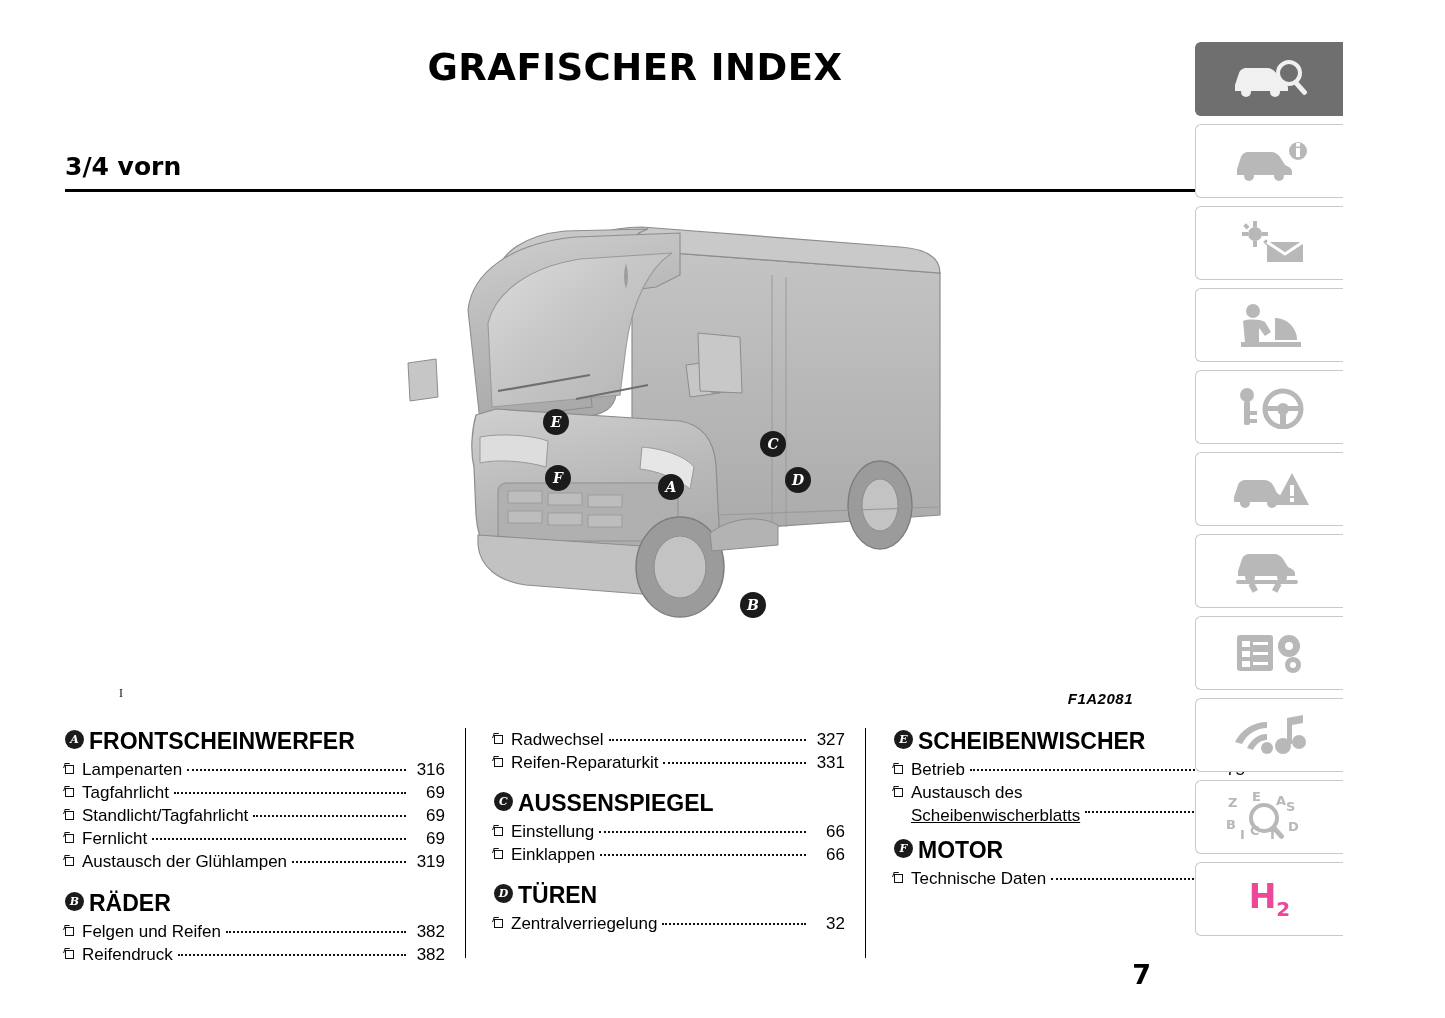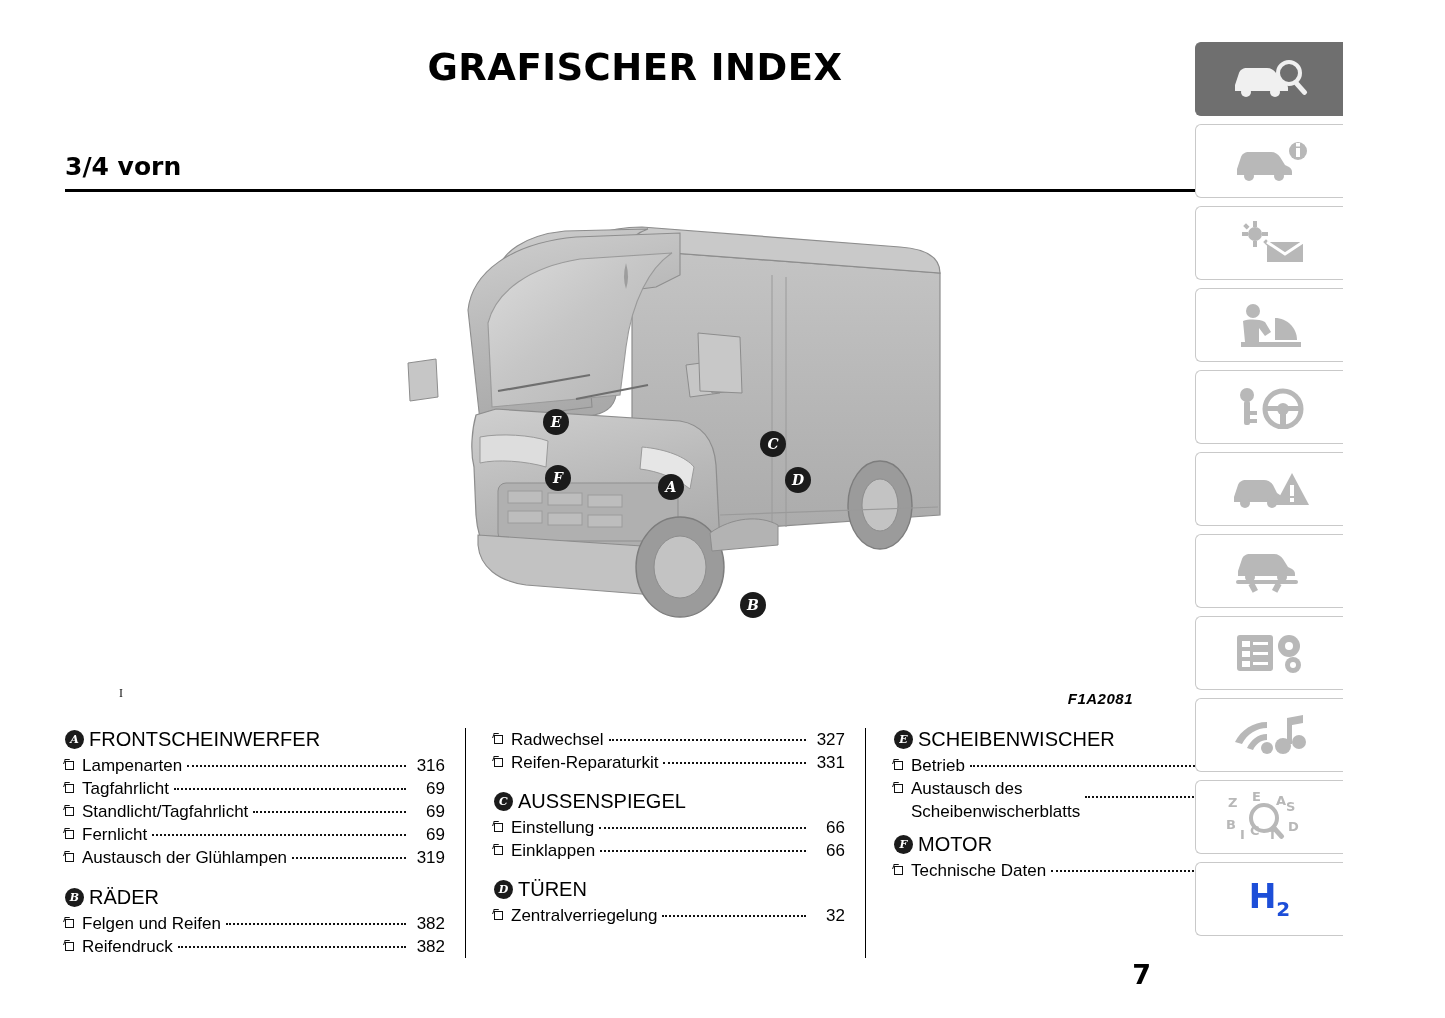--- a/index.html
+++ b/index.html
@@ -122,21 +122,21 @@
     border-radius: 50%;
     background: #1b1b1b;
     color: #fff;
     font-size: 11px;
     font-weight: bold;
     font-family: "DejaVu Serif", serif;
     font-style: italic;
     display: flex; align-items: center; justify-content: center;
     margin-top: 2px;
   }
-  .group-title .gt-label { font-size: 20px; }
+  .group-title .gt-label { font-size: 23px; font-weight: bold; }
 
   .entry {
     display: flex;
     align-items: baseline;
     font-size: 17px;
     line-height: 1.36;
     white-space: nowrap;
   }
   .sq {
     flex: 0 0 auto;
@@ -167,22 +167,23 @@
   .pg {
     flex: 0 0 auto;
     text-align: right;
     min-width: 34px;
   }
   .entry.wrap { display: block; white-space: normal; }
   .entry.wrap .line1 {
     display: flex; align-items: baseline;
   }
   .entry.wrap .line2 {
-    display: flex; align-items: flex-start;
+    display: flex; align-items: center;
     padding-left: 17px;
+    text-decoration: underline;
   }
   .spread {
     display: inline-flex;
     justify-content: space-between;
     min-width: 150px;
   }
 
   
   .pageno {
     position: absolute;
@@ -216,21 +217,21 @@
   .tab.active {
     background: #6f6f6f;
     border-color: #6f6f6f;
   }
   .tab svg { display: block; }
   .ico { fill: #b8b8b8; }
   .ico-dark { fill: #f0f0f0; }
   .h2 {
     font-size: 33px;
     font-weight: bold;
-    color: #1d4ed8;
+    color: #ec4899;
     font-family: "DejaVu Sans", sans-serif;
   }
   .h2 sub { font-size: 20px; }
 </style>
 </head>
 <body>
 
 <div class="page">
 
   <div class="title">GRAFISCHER INDEX</div>

